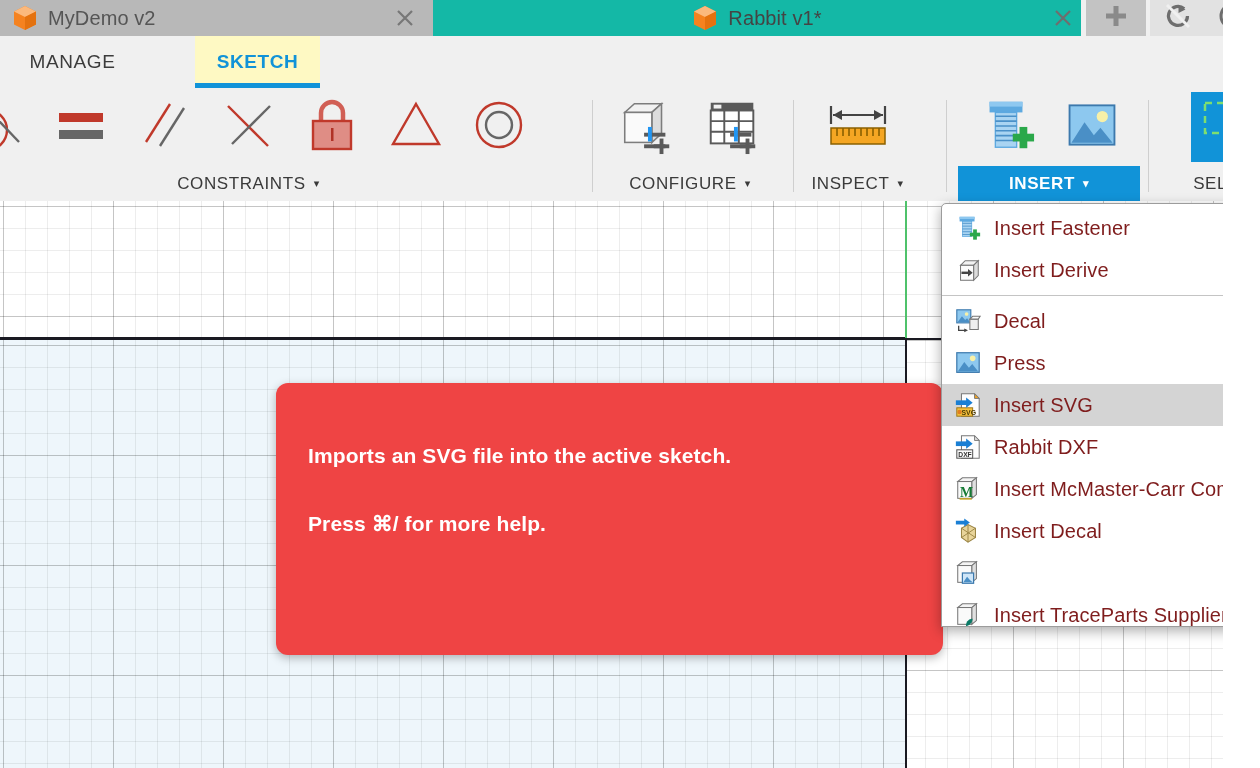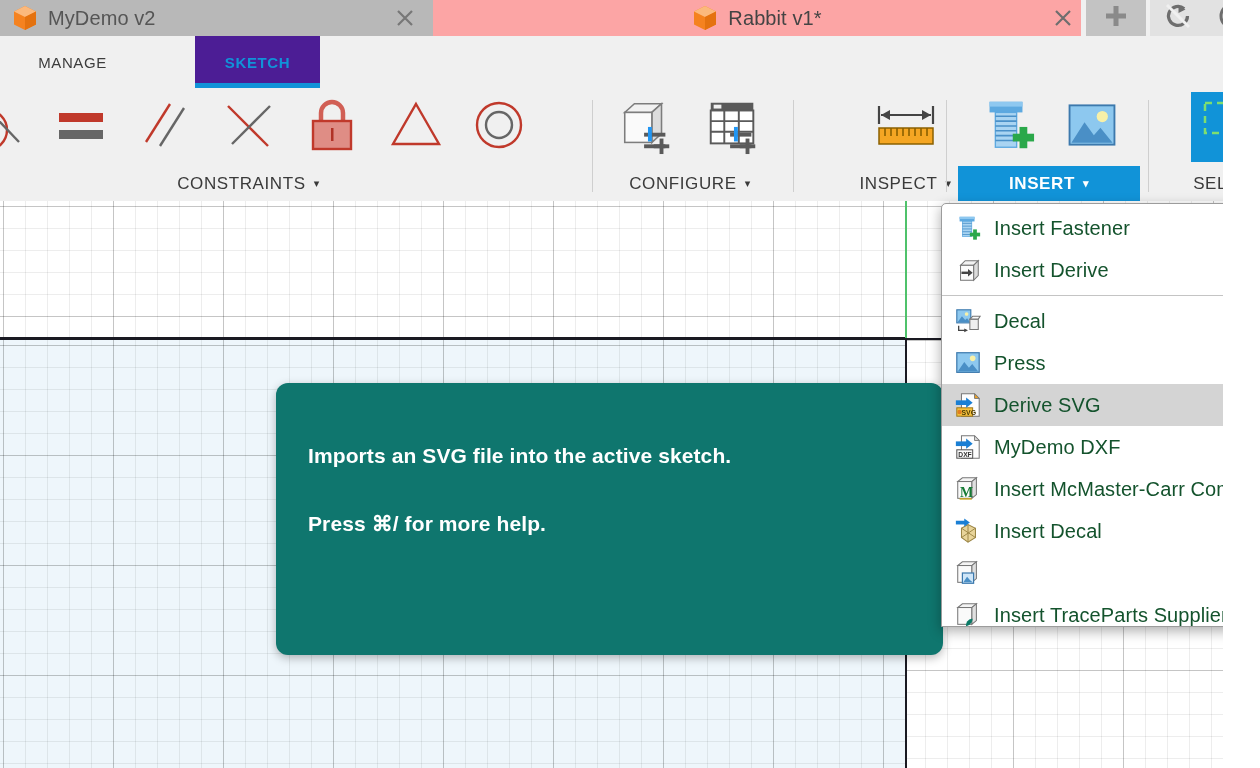--- a/index.html
+++ b/index.html
@@ -15,21 +15,21 @@
   .tabbar {
     position: absolute; left: 0; top: 0; width: 1260px; height: 36px;
     background: #f0f0f0;
   }
   .doc-tab {
     position: absolute; top: 0; height: 36px;
     display: flex; align-items: center;
     padding: 0 0 0 12px;
   }
   .doc-tab.inactive { left: 0; width: 433px; background: #b8b8b8; }
-  .doc-tab.active    { left: 433px; width: 648px; background: #fca5a5;
+  .doc-tab.active    { left: 433px; width: 648px; background: #14b8a6;
                        justify-content: center; padding-left: 0; }
   .doc-tab-title {
     font-size: 20px; color: #555; white-space: nowrap;
     letter-spacing: .1px;
   }
   .doc-tab.active .doc-tab-title { color: #444; }
   .cube-icon { width: 26px; height: 28px; margin-right: 10px; flex: 0 0 auto; }
   .tab-close {
     position: absolute; top: 0; height: 36px; width: 36px;
     display: flex; align-items: center; justify-content: center;
@@ -48,25 +48,25 @@
 
   
   .ribbon {
     position: absolute; left: 0; top: 36px; width: 1260px; height: 165px;
     background: #f0f0f0;
   }
   .ribbon-tabs { position: absolute; left: 0; top: 0; height: 52px; width: 100%; }
   .rtab {
     position: absolute; top: 0; height: 52px;
     display: flex; align-items: center; justify-content: center;
-    font-size: 15px; letter-spacing: .6px; color: #3c3c3c;
+    font-size: 19px; letter-spacing: .6px; color: #3c3c3c;
   }
   .rtab.manage { left: 5px; width: 135px; }
   .rtab.sketch {
-    left: 195px; width: 125px; background: #4c1d95; color: #1193d8;
+    left: 195px; width: 125px; background: #fef9c3; color: #1193d8;
     font-weight: bold;
   }
   .rtab.sketch::after {
     content: ""; position: absolute; left: 0; bottom: 0; width: 100%; height: 5px;
     background: #1193d8;
   }
 
   .panels { position: absolute; left: 0; top: 52px; height: 113px; width: 100%; }
   .panel { position: absolute; top: 0; height: 113px; }
   .panel-icons {
@@ -77,21 +77,21 @@
     position: absolute; left: 0; bottom: 0; width: 100%; height: 35px;
     display: flex; align-items: center; justify-content: center;
     font-size: 17px; letter-spacing: .6px; color: #3a3a3a;
   }
   .panel-label .caret { margin-left: 8px; font-size: 11px; line-height: 1; }
   .tool { width: 86px; height: 78px; display: flex; align-items: center; justify-content: center; }
   .divider { position: absolute; top: 12px; width: 1px; height: 92px; background: #cfcfcf; }
 
   .panel-constraints { left: -44px; width: 585px; }
   .panel-configure   { left: 600px; width: 180px; }
-  .panel-inspect     { left: 828px; width: 155px; }
+  .panel-inspect     { left: 780px; width: 155px; }
   .panel-insert      { left: 958px; width: 182px; text-align: right; }
   .panel-select      { left: 1163px; width: 130px; }
 
   .insert-label-active {
     background: #1193d8; color: #ffffff; font-weight: bold;
   }
   .select-swatch {
     width: 74px; height: 70px; background: #1193d8;
     display: flex; align-items: center; justify-content: center;
   }
@@ -132,21 +132,21 @@
   .axis-v-black {
     position: absolute; left: 905px; top: 139px; width: 2px; height: 428px;
     background: #1a1a22;
   }
   .constraint-glyph { position: absolute; }
   .cg-horizontal { left: 359px; top: 313px; }
 
   
   .tooltip {
     position: absolute; left: 276px; top: 383px; width: 667px; height: 272px;
-    background: #0f766e; border-radius: 12px;
+    background: #ef4444; border-radius: 12px;
     box-shadow: 0 3px 10px rgba(0,0,0,.28);
     padding: 58px 32px 0 32px;
     color: #ffffff;
   }
   .tooltip p {
     font-size: 21px; font-weight: bold; line-height: 1.45;
     margin-bottom: 38px; letter-spacing: .1px;
   }
   .tooltip p:last-child { margin-bottom: 16px; }
 
@@ -162,21 +162,21 @@
   }
   .mi {
     height: 42px; display: flex; align-items: center;
     padding-left: 11px; white-space: nowrap;
   }
   .mi.highlight { background: #d4d4d4; }
   .mi-icon {
     width: 30px; height: 30px; flex: 0 0 auto; margin-right: 11px;
     display: flex; align-items: center; justify-content: center;
   }
-  .mi-label { font-size: 20px; color: #14532d; letter-spacing: .1px; }
+  .mi-label { font-size: 20px; color: #7f1d1d; letter-spacing: .1px; }
   .mi-sep { height: 1px; background: #c4c4c4; margin: 4px 0 4px 0; }
 </style>
 </head>
 <body>
 
 <div id="app">
 
   <div class="tabbar">
 
     <div class="doc-tab inactive">
@@ -534,35 +534,35 @@
         <svg viewBox="0 0 30 30" width="28" height="28">
           <polygon points="8,3 22,3 27,8 27,27 8,27" fill="#fdfdfd" stroke="#777" stroke-width="1.1"></polygon>
           <polygon points="22,3 27,8 22,8" fill="#f5a623" stroke="#777" stroke-width="1"></polygon>
           <rect x="3" y="18" width="17" height="9" fill="#f5c13c" stroke="#9a7212" stroke-width="1"></rect>
           <text x="8" y="25.4" font-size="7.4" font-family="Liberation Sans, sans-serif" font-weight="bold" fill="#4a3a05">SVG</text>
           <circle cx="6" cy="22.5" r="2.4" fill="#e07d1f"></circle>
           <rect x="2" y="10" width="13" height="5" fill="#1a7fd4"></rect>
           <path d="M13 7 L20 12.5 L13 18 Z" fill="#1a7fd4"></path>
         </svg>
       </span>
-      <span class="mi-label">Derive SVG</span>
+      <span class="mi-label">Insert SVG</span>
     </div>
 
     <div class="mi">
       <span class="mi-icon">
         <svg viewBox="0 0 30 30" width="28" height="28">
           <polygon points="8,3 22,3 27,8 27,27 8,27" fill="#fdfdfd" stroke="#777" stroke-width="1.1"></polygon>
           <polygon points="22,3 27,8 22,8" fill="#dedede" stroke="#777" stroke-width="1"></polygon>
           <rect x="3" y="18" width="17" height="9" fill="#fbfbfb" stroke="#555" stroke-width="1.1"></rect>
           <text x="4.6" y="25.2" font-size="7.2" font-family="Liberation Sans, sans-serif" font-weight="bold" fill="#333">DXF</text>
           <rect x="2" y="9" width="13" height="5" fill="#1a7fd4"></rect>
           <path d="M13 6 L20 11.5 L13 17 Z" fill="#1a7fd4"></path>
         </svg>
       </span>
-      <span class="mi-label">MyDemo DXF</span>
+      <span class="mi-label">Rabbit DXF</span>
     </div>
 
     <div class="mi">
       <span class="mi-icon">
         <svg viewBox="0 0 30 30" width="28" height="28">
           <polygon points="4,7 19,7 24,3 9,3" fill="#f4f4f4" stroke="#777" stroke-width="1.1"></polygon>
           <polygon points="19,7 24,3 24,21 19,25" fill="#e0e0e0" stroke="#777" stroke-width="1.1"></polygon>
           <rect x="4" y="7" width="15" height="18" fill="#fafafa" stroke="#777" stroke-width="1.1"></rect>
           <text x="6.5" y="24" font-size="15" font-family="Liberation Serif, serif" font-weight="bold" fill="#157a35">M</text>
           <rect x="6" y="24.8" width="13" height="1.6" fill="#c8a41e"></rect>

